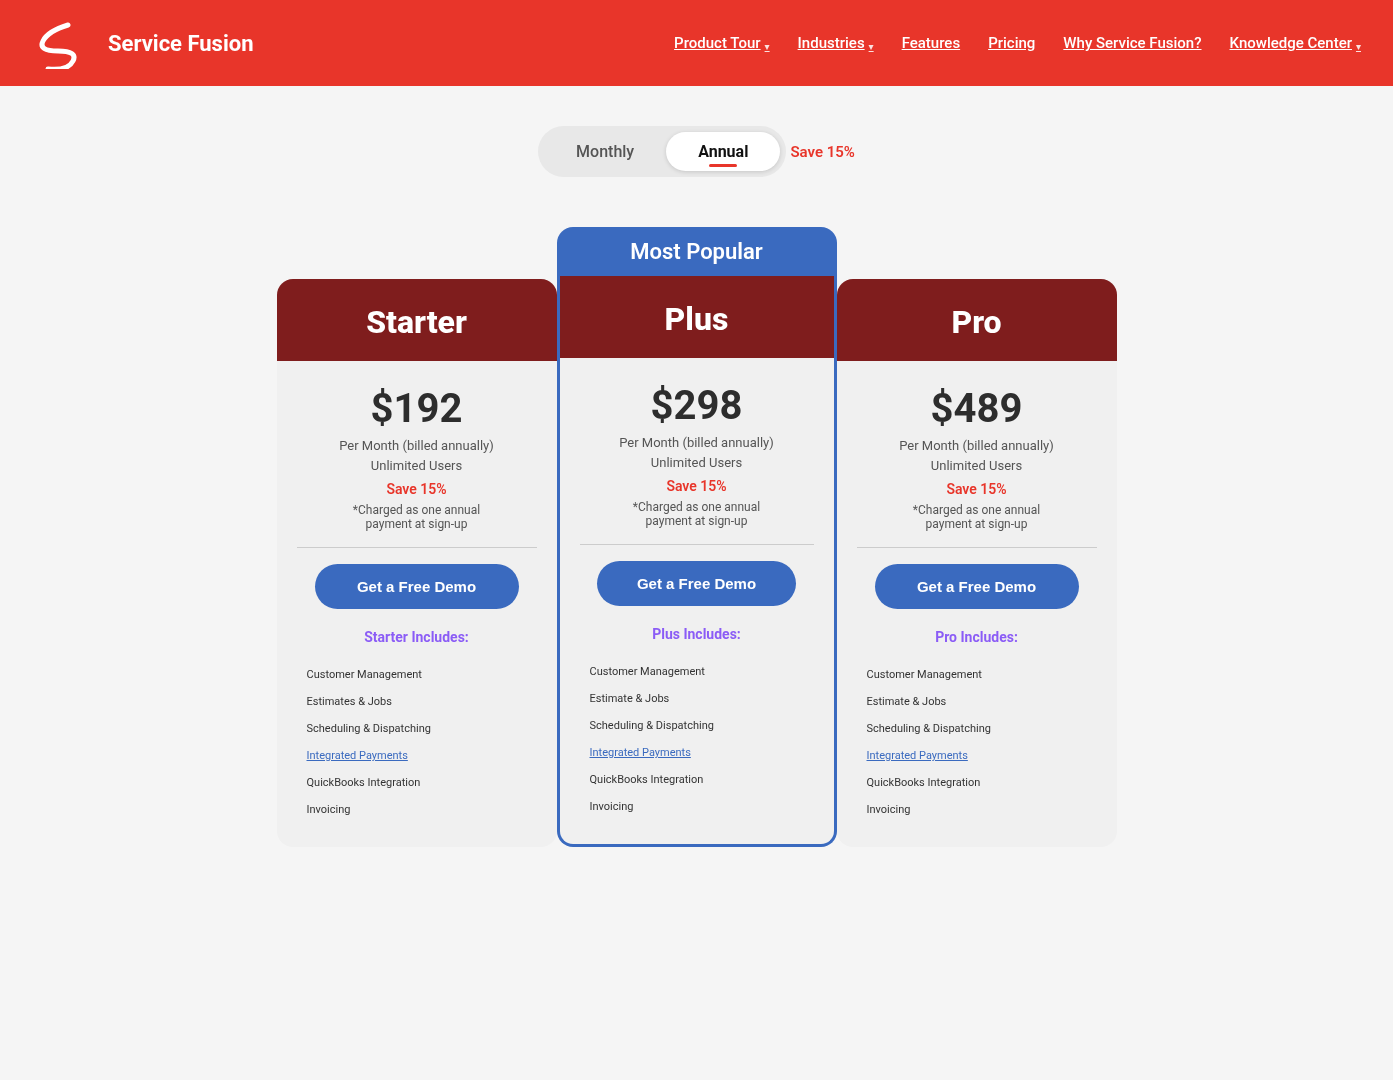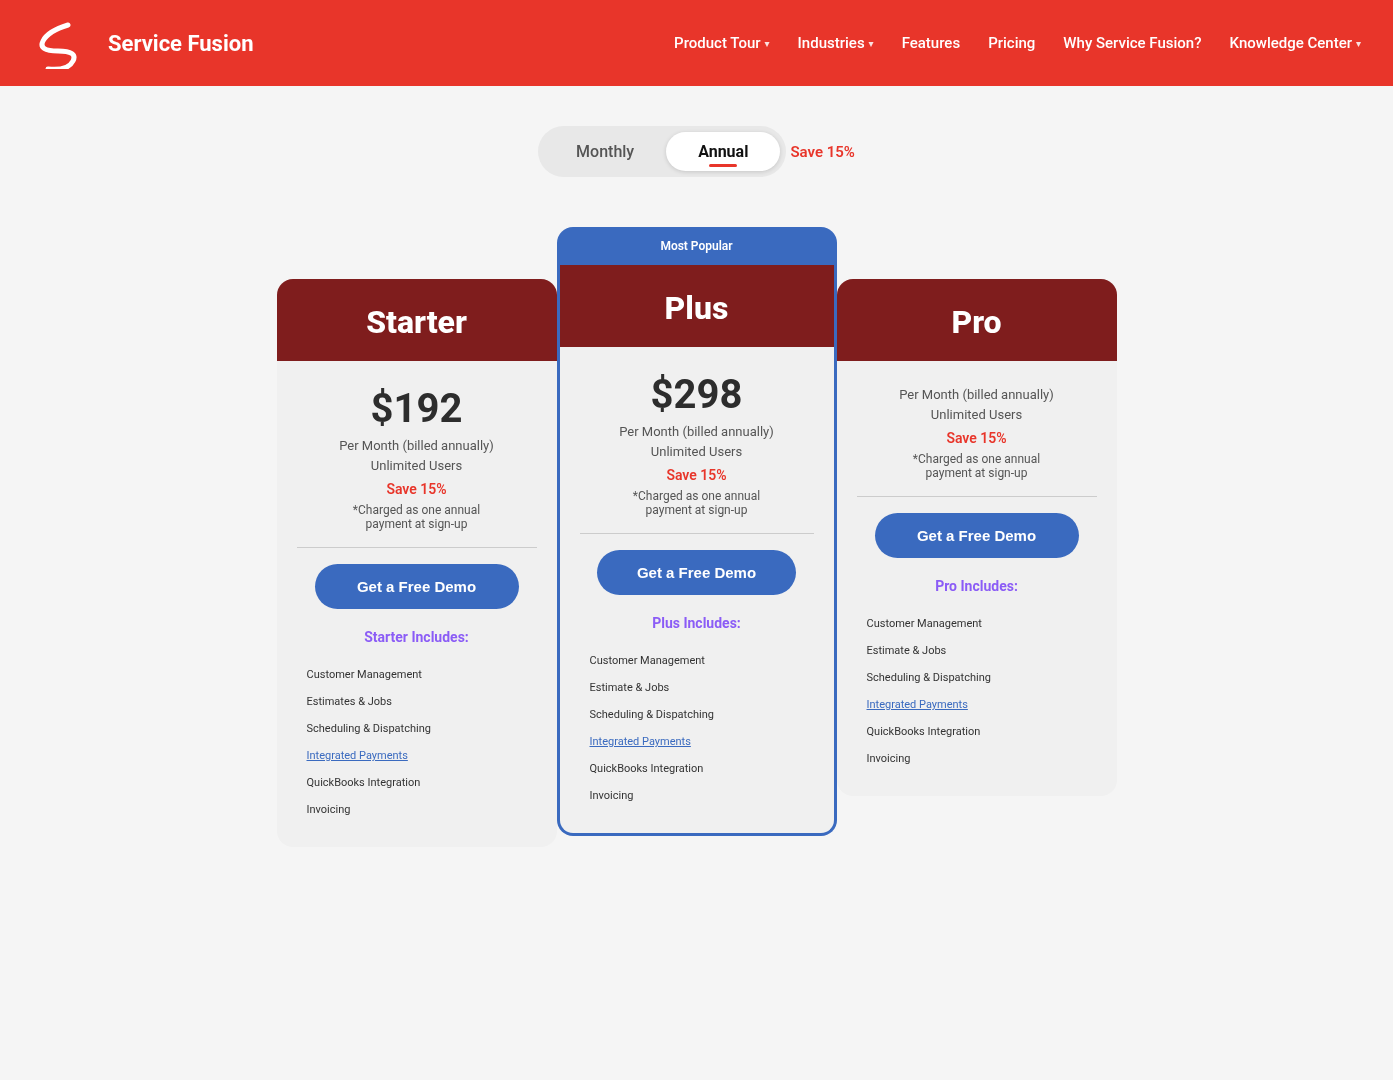--- a/index.html
+++ b/index.html
@@ -32,23 +32,24 @@
       display: flex;
       align-items: center;
       gap: 28px;
     }
     .nav-item {
       color: #fff;
       font-size: 15px;
       font-weight: 500;
       cursor: pointer;
       display: flex;
-      align-items: center;
+      align-items: flex-end;
       gap: 4px;
       white-space: nowrap;
+      text-decoration: underline;
     }
     .nav-chevron {
       font-size: 10px;
       opacity: 0.85;
     }
 
     
     main {
       background: #f5f5f5;
       min-height: calc(1080px - 86px);
@@ -125,21 +126,21 @@
 
     
     .card-wrapper {
       display: flex;
       flex-direction: column;
       align-items: center;
     }
     .most-popular-label {
       background: #3a6abf;
       color: #fff;
-      font-size: 12px;
+      font-size: 22px;
       font-weight: 600;
       padding: 12px 48px;
       border-radius: 16px 16px 0 0;
       text-align: center;
       margin-bottom: 0;
       width: 280px;
     }
     .card-spacer {
       height: 52px;
     }
@@ -350,20 +351,21 @@
       </div>
     </div>
 
     <div class="card-wrapper">
       <div class="card-spacer"></div>
       <div class="pricing-card">
         <div class="card-header">
           <div class="plan-name">Pro</div>
         </div>
         <div class="card-body">
+          <div class="price">$489</div>
           <div class="price-detail">Per Month (billed annually)</div>
           <div class="price-detail">Unlimited Users</div>
           <div class="save-text">Save 15%</div>
           <div class="charge-note">*Charged as one annual<br>payment at sign-up</div>
           <hr class="divider">
           <button class="demo-btn">Get a Free Demo</button>
           <div class="includes-title">Pro Includes:</div>
           <ul class="feature-list">
             <li>Customer Management</li>
             <li>Estimate &amp; Jobs</li>

